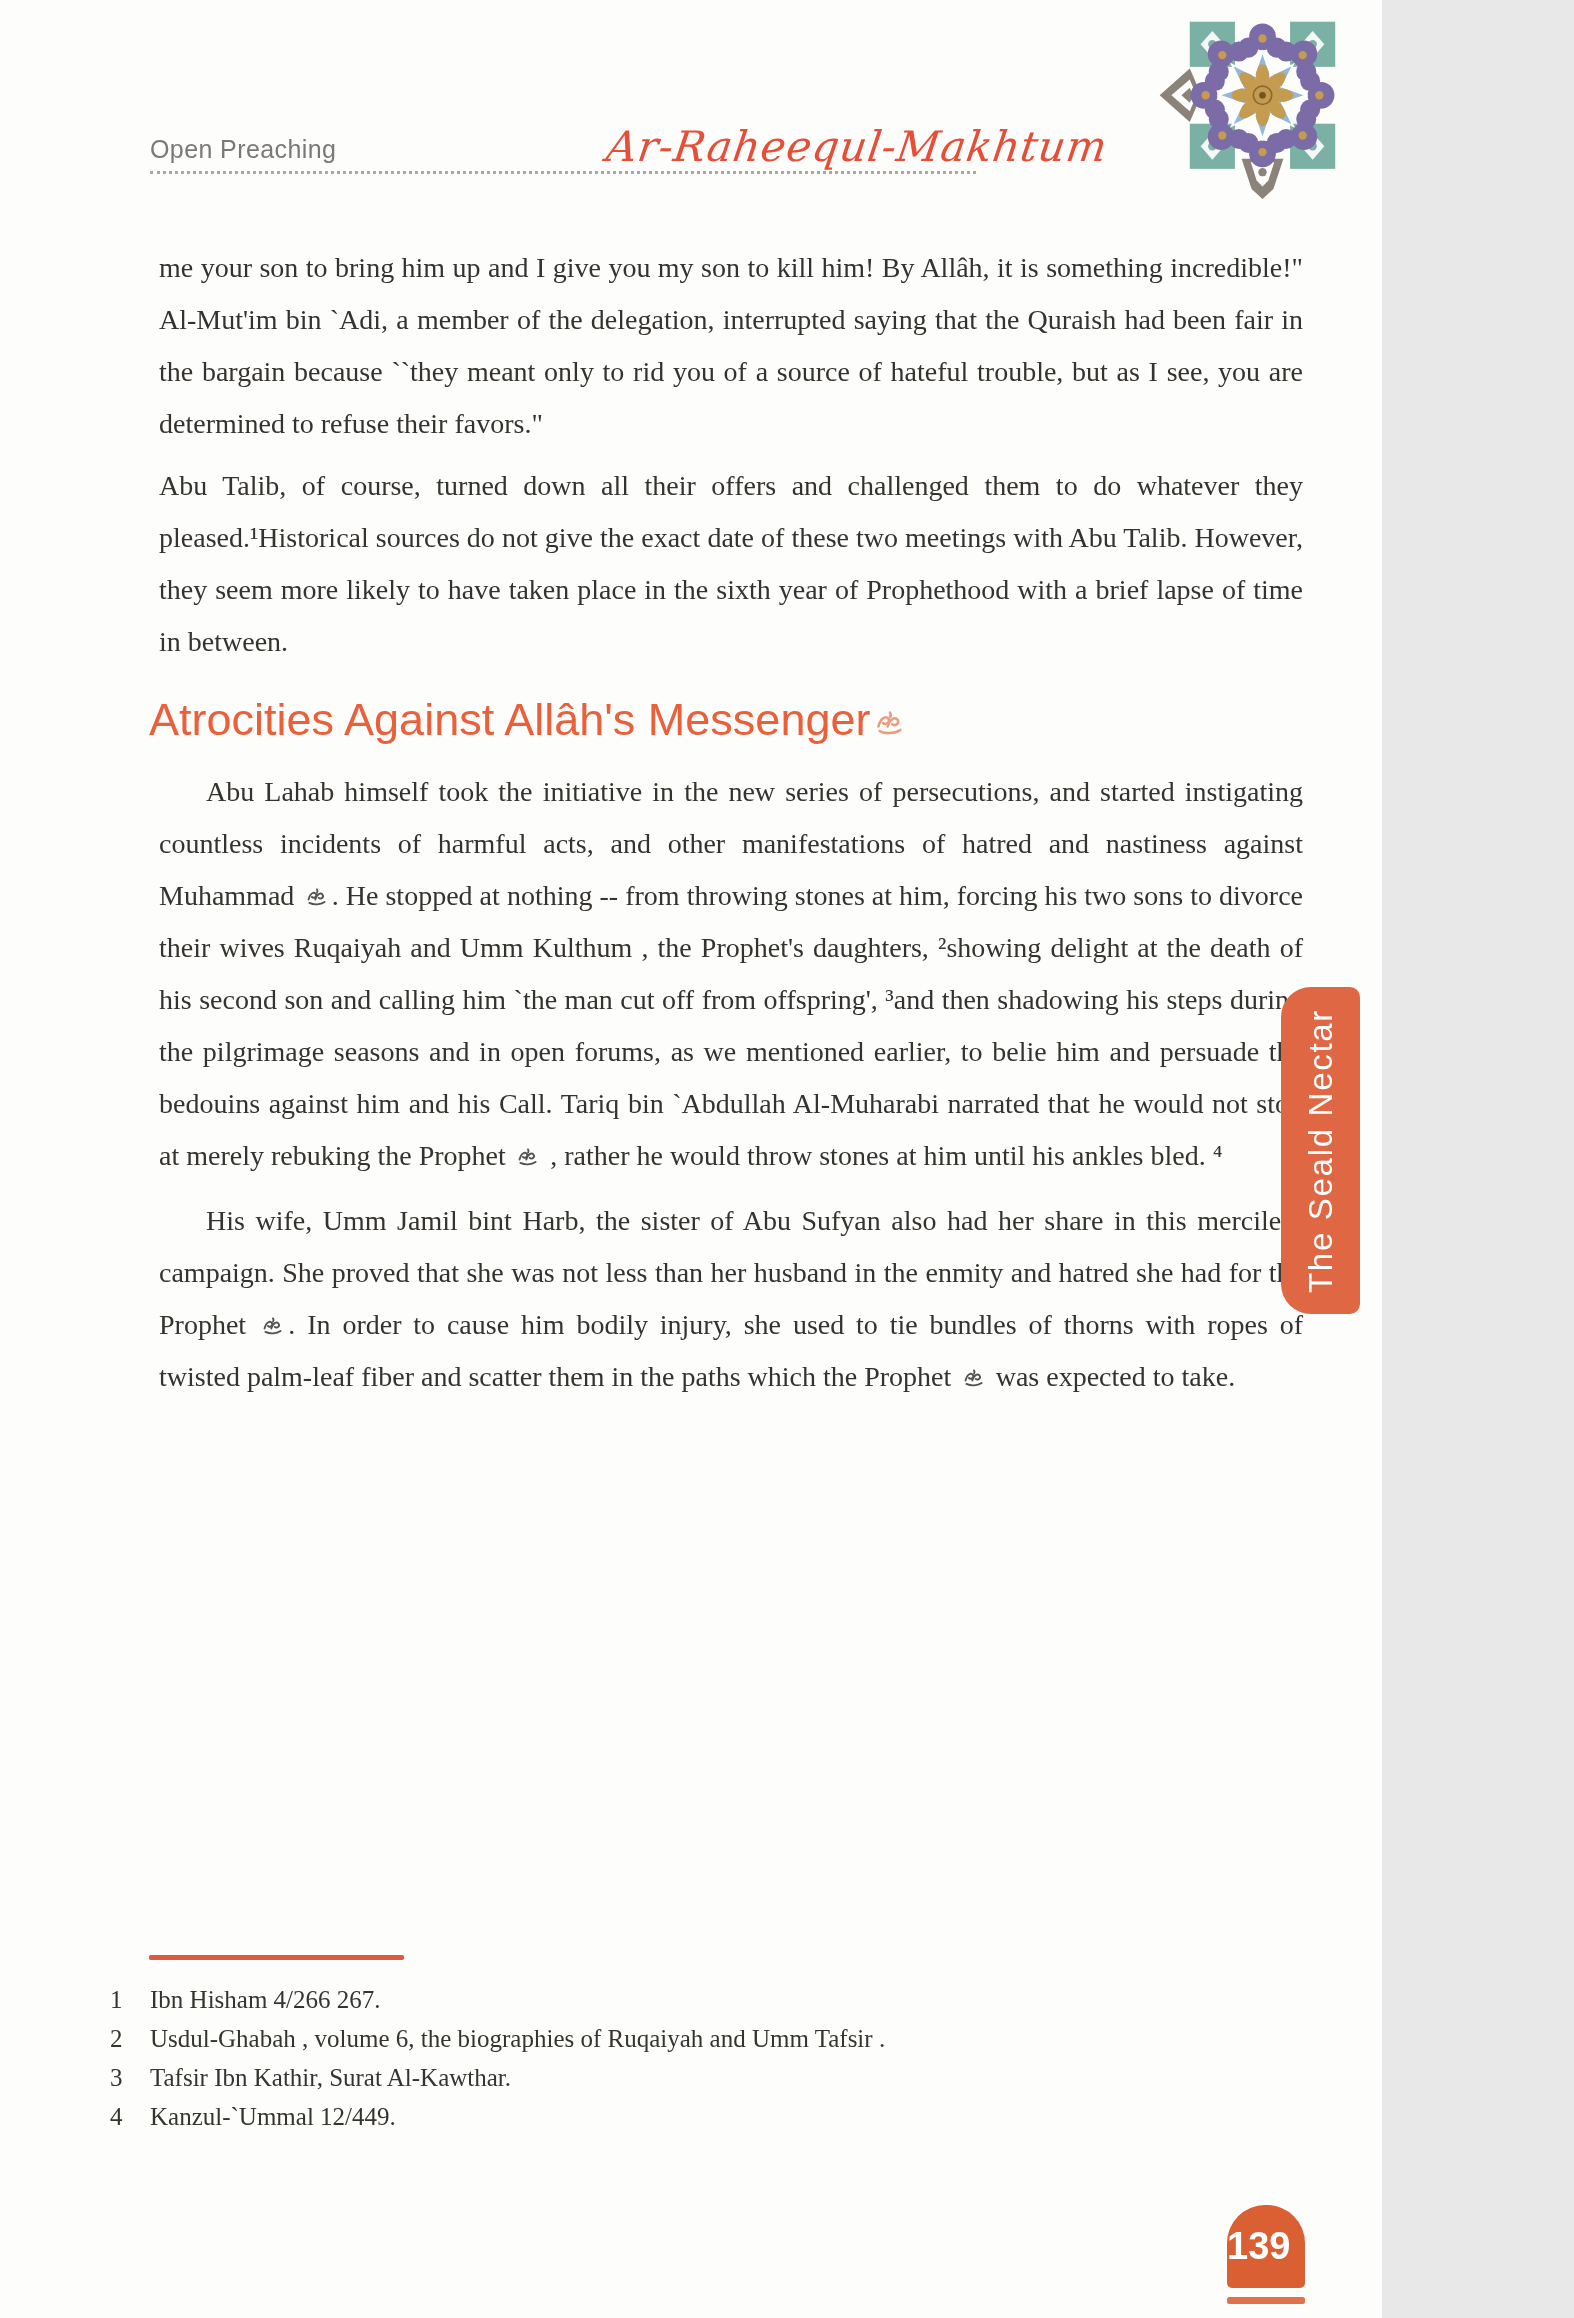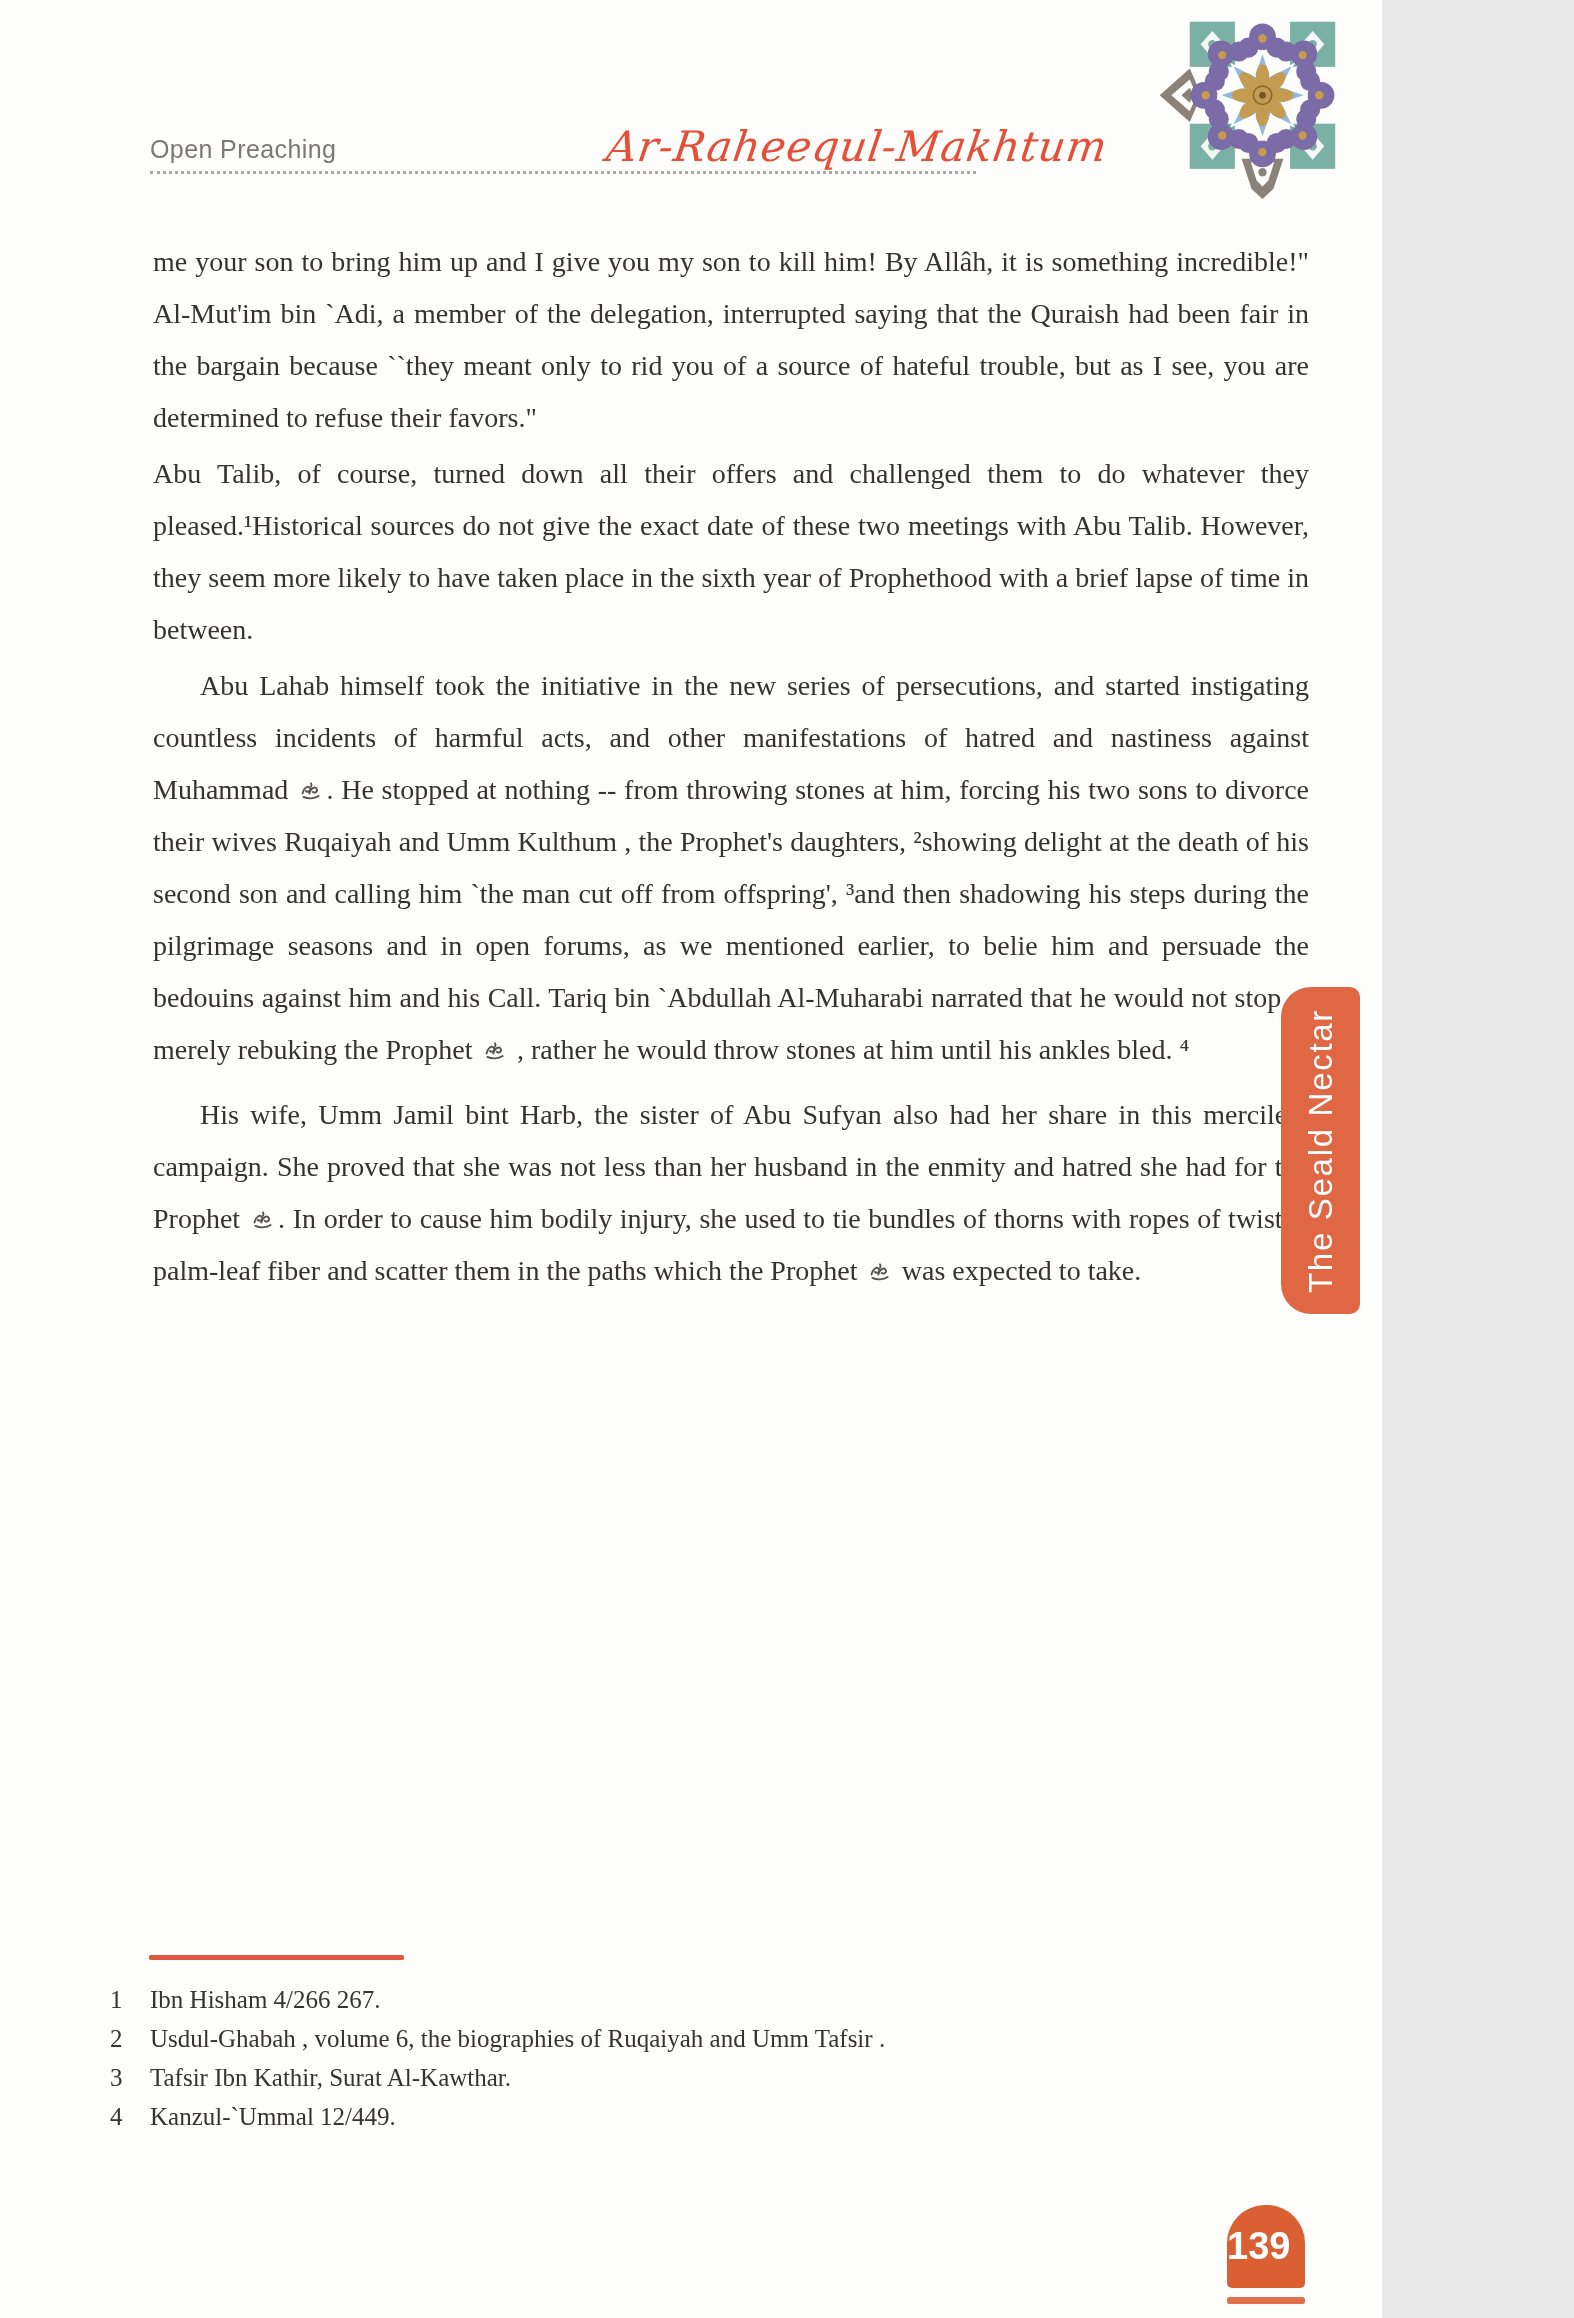--- a/index.html
+++ b/index.html
@@ -24,21 +24,21 @@
     font:italic 42px "DejaVu Serif",serif;
     color:var(--calligraphy,#e64e37);
     transform:skewX(-8deg); letter-spacing:0.8px; white-space:nowrap;
   }
   .ornament{position:absolute; right:15px; top:20px;}
   
   .body-col{
     position:absolute; left:149px; top:232px; width:1164px;
     font-size:28px; line-height:52px; text-align:justify;
   }
-  .body-col p{margin:4px;}
+  .body-col p{margin:10px;}
   .section-paras p{margin-top:13.4px;}
   .section-paras p:first-child{margin-top:0;}
   .indent{text-indent:47px;}
   .heading{
     margin:25px 0 20px 0;
     font:45px "Liberation Sans","DejaVu Sans",sans-serif;
     color:var(--heading,#e9603a); text-align:left; text-indent:0;
     line-height:53px;
   }
   
@@ -240,20 +240,26 @@
     </g>
     <circle cx="125" cy="90" r="11" fill="#c59b50" stroke="#8a6a30" stroke-width="2"></circle>
     <circle cx="125" cy="90" r="4" fill="#6f5526"></circle>
   </svg>
 
   <div class="body-col">
     <div class="intro-paras" id="intro-paras">
         <p>me your son to bring him up and I give you my son to kill him! By Allâh, it is something incredible!" Al-Mut'im bin `Adi, a member of the delegation, interrupted saying that the Quraish had been fair in the bargain because ``they meant only to rid you of a source of hateful trouble, but as I see, you are determined to refuse their favors."</p>
         <p>Abu Talib, of course, turned down all their offers and challenged them to do whatever they pleased.¹Historical sources do not give the exact date of these two meetings with Abu Talib. However, they seem more likely to have taken place in the sixth year of Prophethood with a brief lapse of time in between.</p>
       </div>
+    <h1 class="heading"><span>Atrocities Against Allâh's Messenger</span><span class="pbuh hsym"><svg viewBox="0 0 26 26" fill="none" stroke="currentColor" stroke-width="2.2" stroke-linecap="round">
+            <path d="M3 16 C5 8, 10 6, 12 10 C13 13, 9 15, 7 13"></path>
+            <path d="M11 16 C13 9, 18 7, 20 11 C21 14, 17 16, 15 14"></path>
+            <path d="M4 20 C9 22.5, 17 22.5, 22 19"></path>
+            <path d="M13 4 C14 5.5, 14 6.5, 13 8"></path>
+          </svg></span></h1>
     <div class="section-paras" id="section-paras">
         <p class="indent">Abu Lahab himself took the initiative in the new series of persecutions, and started instigating countless incidents of harmful acts, and other manifestations of hatred and nastiness against Muhammad <span class="pbuh"><svg viewBox="0 0 26 26" fill="none" stroke="currentColor" stroke-width="2.2" stroke-linecap="round">
               <path d="M3 16 C5 8, 10 6, 12 10 C13 13, 9 15, 7 13"></path>
               <path d="M11 16 C13 9, 18 7, 20 11 C21 14, 17 16, 15 14"></path>
               <path d="M4 20 C9 22.5, 17 22.5, 22 19"></path>
               <path d="M13 4 C14 5.5, 14 6.5, 13 8"></path>
             </svg></span>. He stopped at nothing -- from throwing stones at him, forcing his two sons to divorce their wives Ruqaiyah and Umm Kulthum , the Prophet's daughters, ²showing delight at the death of his second son and calling him `the man cut off from offspring', ³and then shadowing his steps during the pilgrimage seasons and in open forums, as we mentioned earlier, to belie him and persuade the bedouins against him and his Call. Tariq bin `Abdullah Al-Muharabi narrated that he would not stop at merely rebuking the Prophet <span class="pbuh"><svg viewBox="0 0 26 26" fill="none" stroke="currentColor" stroke-width="2.2" stroke-linecap="round">
               <path d="M3 16 C5 8, 10 6, 12 10 C13 13, 9 15, 7 13"></path>
               <path d="M11 16 C13 9, 18 7, 20 11 C21 14, 17 16, 15 14"></path>
               <path d="M4 20 C9 22.5, 17 22.5, 22 19"></path>

